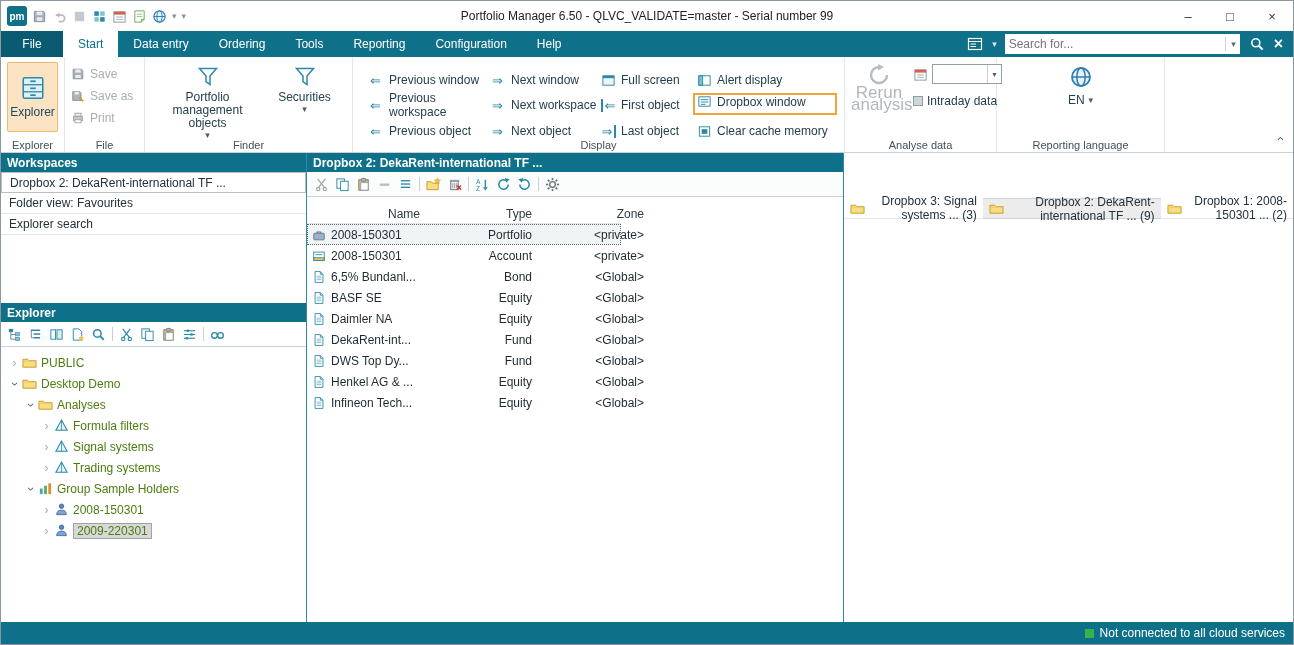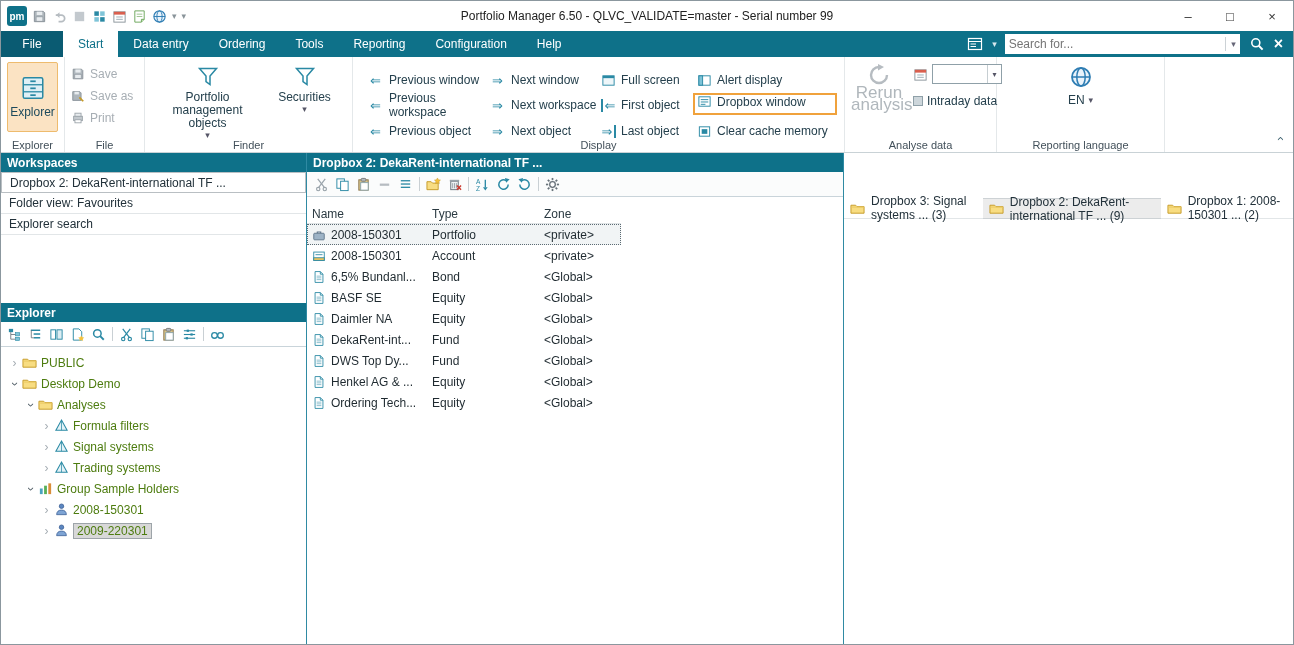--- a/index.html
+++ b/index.html
@@ -69,21 +69,21 @@
   .combo .caret { width:14px; border-left:1px solid #c6ced2; display:flex; align-items:center; justify-content:center; font-size:8px; color:#556; }
   .chkbox { width:10px; height:10px; background:#cdd6db; border:1px solid #8fa0a8; flex:0 0 auto; }
   .an-row .lbl { color:#25404d; }
   .rg-reporting { width:168px; display:flex; flex-direction:column; align-items:center; padding-top:8px; gap:4px; }
   .rg-reporting .ic { width:24px; height:24px; }
   .langrow { color:#25404d; display:flex; align-items:center; gap:4px; }
   .langrow .caret { font-size:9px; color:#556; }
   .collapse { position:absolute; right:12px; bottom:6px; color:#3c606e; transform:rotate(-90deg); font-size:13px; }
 
   
-  .main { flex:1; display:flex; min-height:0; }
+  .main { flex:1; display:flex; min-height:0;text-align:right; }
   .phead { height:19px; background:#0e7189; color:#fff; font-weight:bold; display:flex; align-items:center; padding-left:6px; flex:0 0 auto; }
   .leftcol { width:306px; border-right:1px solid #2f8aa3; display:flex; flex-direction:column; }
   .ws-items { height:131px; }
   .ws-item { height:21px; display:flex; align-items:center; padding-left:8px; border-bottom:1px solid #e2e6e8; color:#22313a; }
   .ws-item.active { border:1px solid #b9bfc3; }
   .exp-toolbar { height:25px; border-bottom:1px solid #c9d4da; display:flex; align-items:center; gap:6px; padding:0 6px; flex:0 0 auto; }
   .exp-toolbar .ic { width:15px; height:15px; }
   .tsep { width:1px; height:14px; background:#c9d0d4; }
   .tree { flex:1; padding-top:5px; overflow:hidden; }
   .titem { height:21px; display:flex; align-items:center; }
@@ -802,21 +802,21 @@
               <span>Henkel AG &amp; ...</span>
             </span>
           <span>Equity</span>
           <span>&lt;Global&gt;</span>
         </div>
         <div class="grow">
           <span class="gname">
               <svg class="ic">
                 <use href="#i-doc"></use>
               </svg>
-              <span>Ordering Tech...</span>
+              <span>Infineon Tech...</span>
             </span>
           <span>Equity</span>
           <span>&lt;Global&gt;</span>
         </div>
       </div>
     </div>
 
     <div class="rightcol">
       <div class="ritem">
         <svg class="ic">
@@ -832,14 +832,18 @@
       </div>
       <div class="ritem">
         <svg class="ic">
             <use href="#i-folder"></use>
           </svg>
         <span>Dropbox 1: 2008-150301 ... (2)</span>
       </div>
     </div>
   </div>
 
+  <div class="statusbar">
+    <span class="greensq"></span>
+    <span>Not connected to all cloud services</span>
+  </div>
 
 </div>
 
 </body></html>

